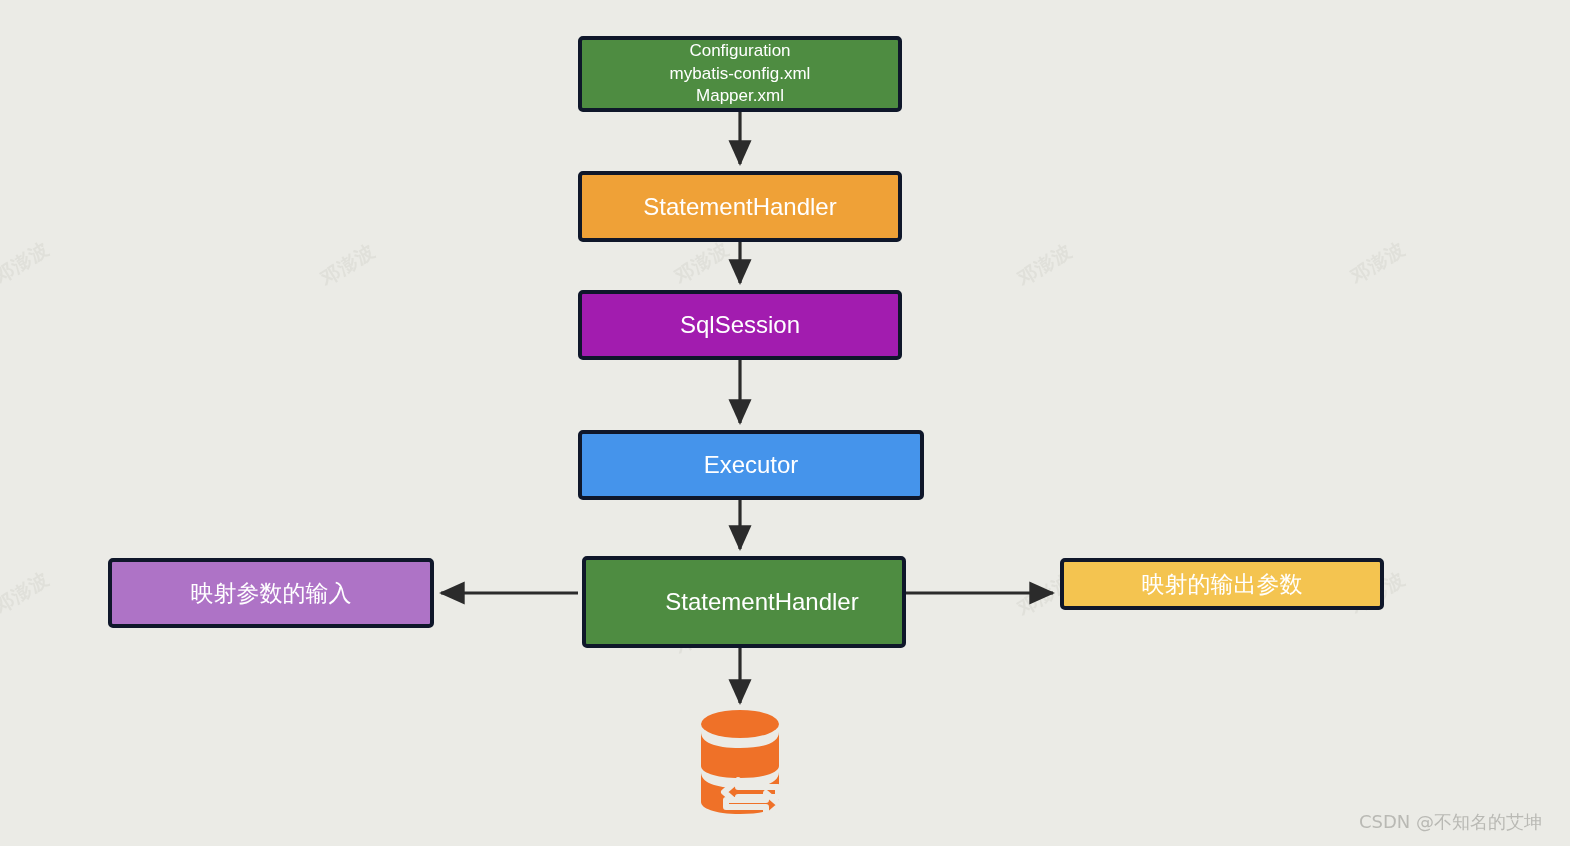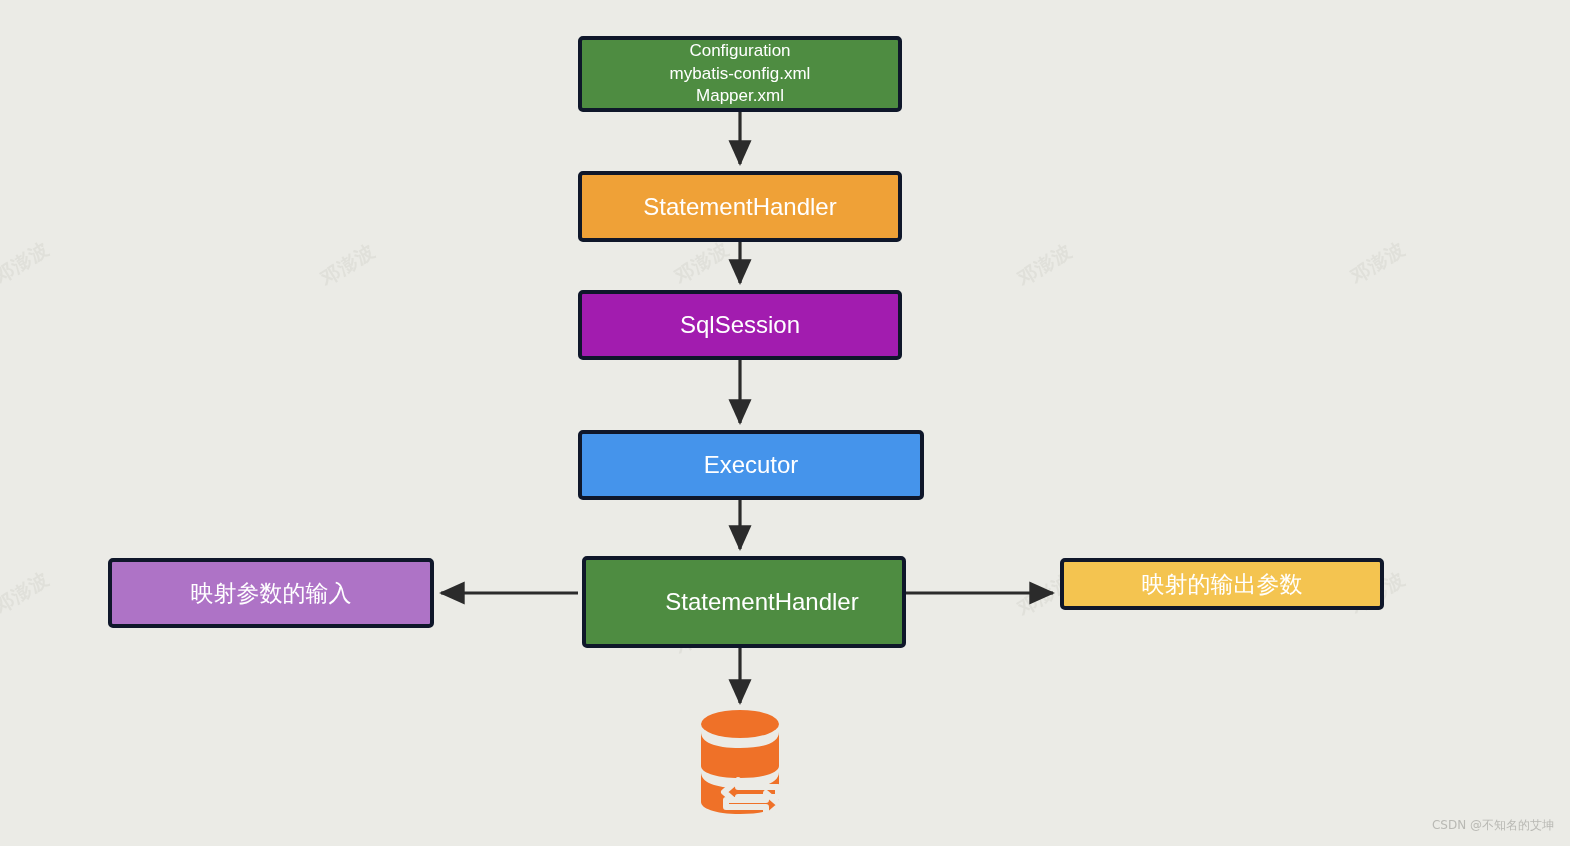--- a/index.html
+++ b/index.html
@@ -87,24 +87,24 @@
     left: 694px;
     top: 708px;
     width: 92px;
     height: 112px;
     z-index: 3;
   }
 
   
   .credit {
     position: absolute;
-    right: 16px;
+    right: 28px;
     bottom: 12px;
     color: #b9b9b4;
-    font-size: 12px;
+    font-size: 18px;
     font-family: "DejaVu Sans", sans-serif;
     z-index: 4;
     white-space: nowrap;
   }
 </style>
 </head>
 <body>
 
 <div id="canvas" style="background: rgb(235, 235, 230);">
 

